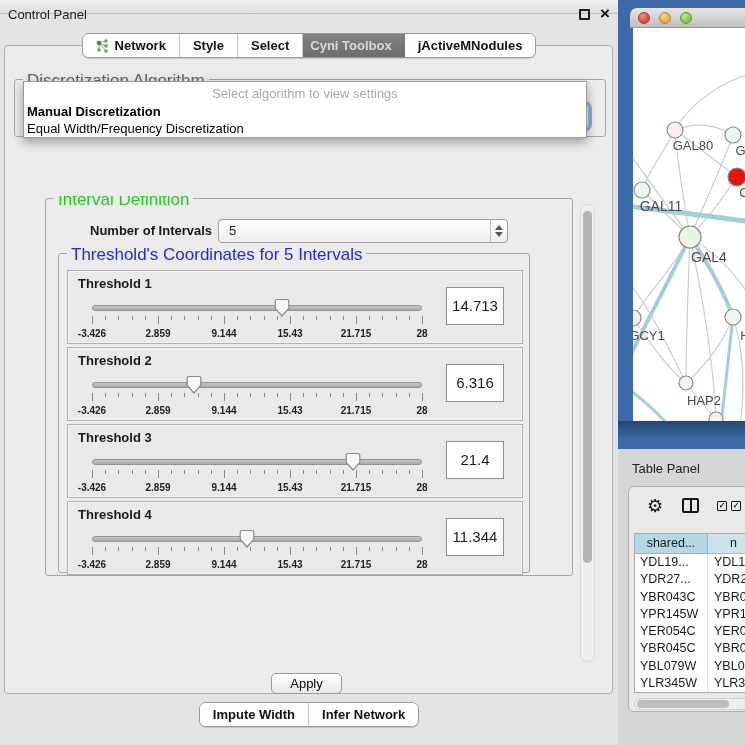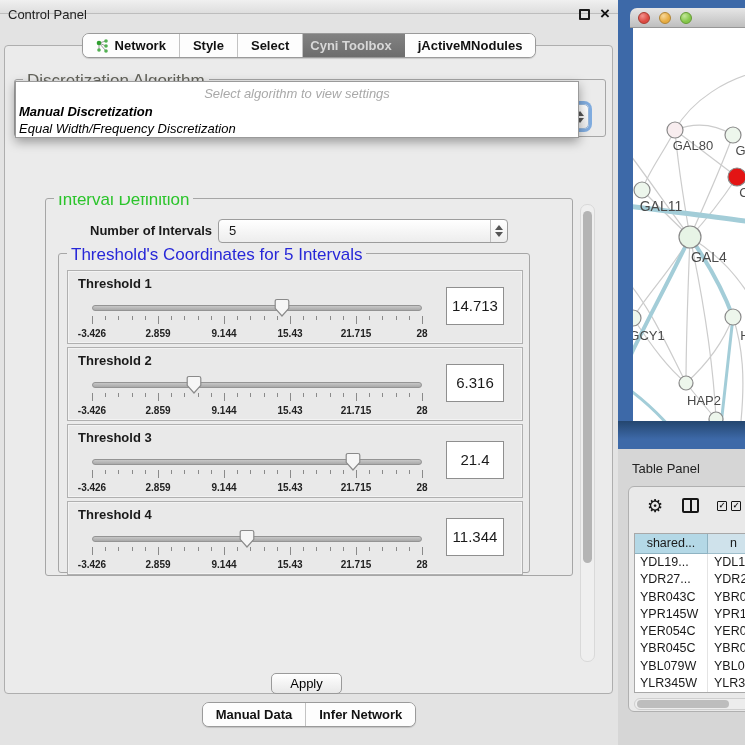--- a/index.html
+++ b/index.html
@@ -168,21 +168,21 @@
         <span class="group-title gt-plain">Discretization Algorithm</span>
       </div>
 
       <div class="combo-focus" style="left:26px; top:58px;">
         <span class="stepper">
             <span class="arr-up"></span>
             <span class="arr-dn"></span>
           </span>
       </div>
 
-      <div class="popup" style="left:10px; top:35px;font-style:italic;">
+      <div class="popup" style="left:18px; top:35px;">
         <div class="popup-ph">Select algorithm to view settings</div>
         <div class="popup-opt1">Manual Discretization</div>
         <div class="popup-opt2">Equal Width/Frequency Discretization</div>
       </div>
 
 
       <div class="scrollpane" style="left:34px; top:150px;">
 
         <div class="group" style="left:6px; top:2px; width:528px; height:378px; background:#ebebeb;">
           <span class="group-title gt-green">Interval Definition</span>
@@ -375,21 +375,21 @@
           <div class="v-thumb"></div>
         </div>
       </div>
 
       <button class="apply-btn" style="left:266px; top:627px;">Apply</button>
     </div>
 
     <div class="bottom-tabbar">
       <div class="tab-pill">
         <div class="tab">
-            <span>Manual Data</span>
+            <span>Impute Width</span>
           </div>
         <div class="tab">
             <span>Infer Network</span>
           </div>
       </div>
     </div>
   </div>
 
   <div class="netwin">
     <div class="net-titlebar">

